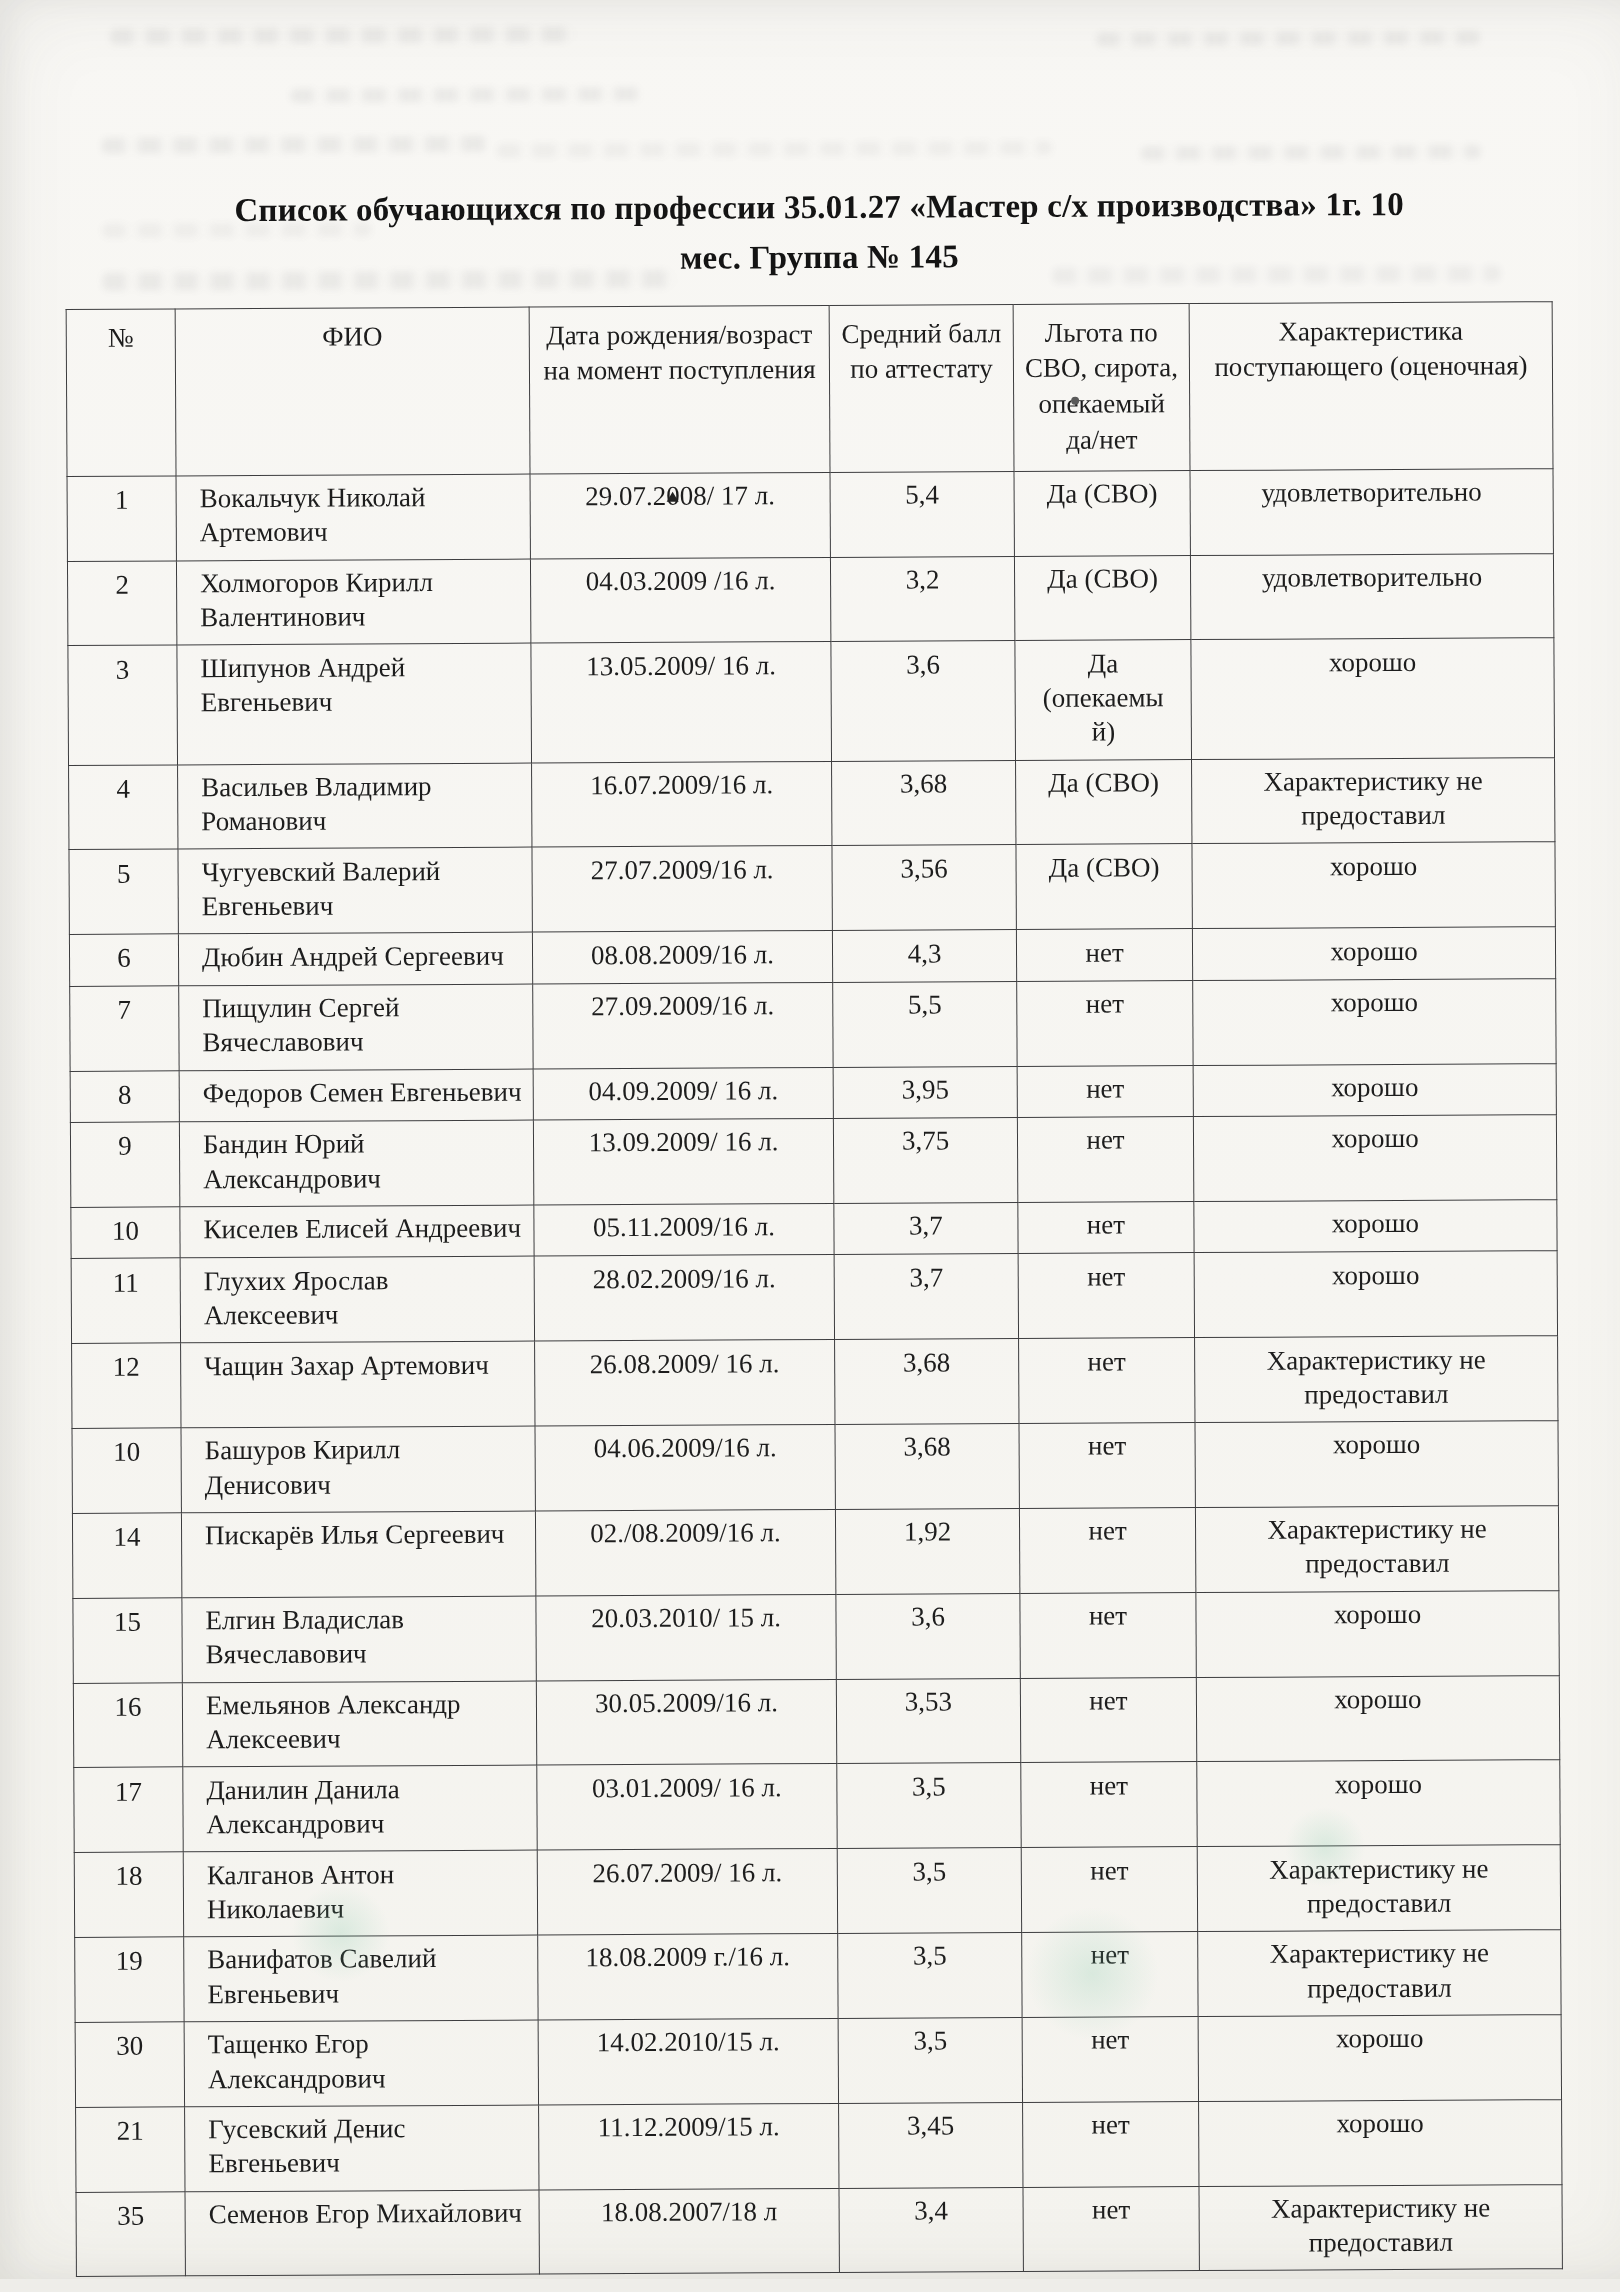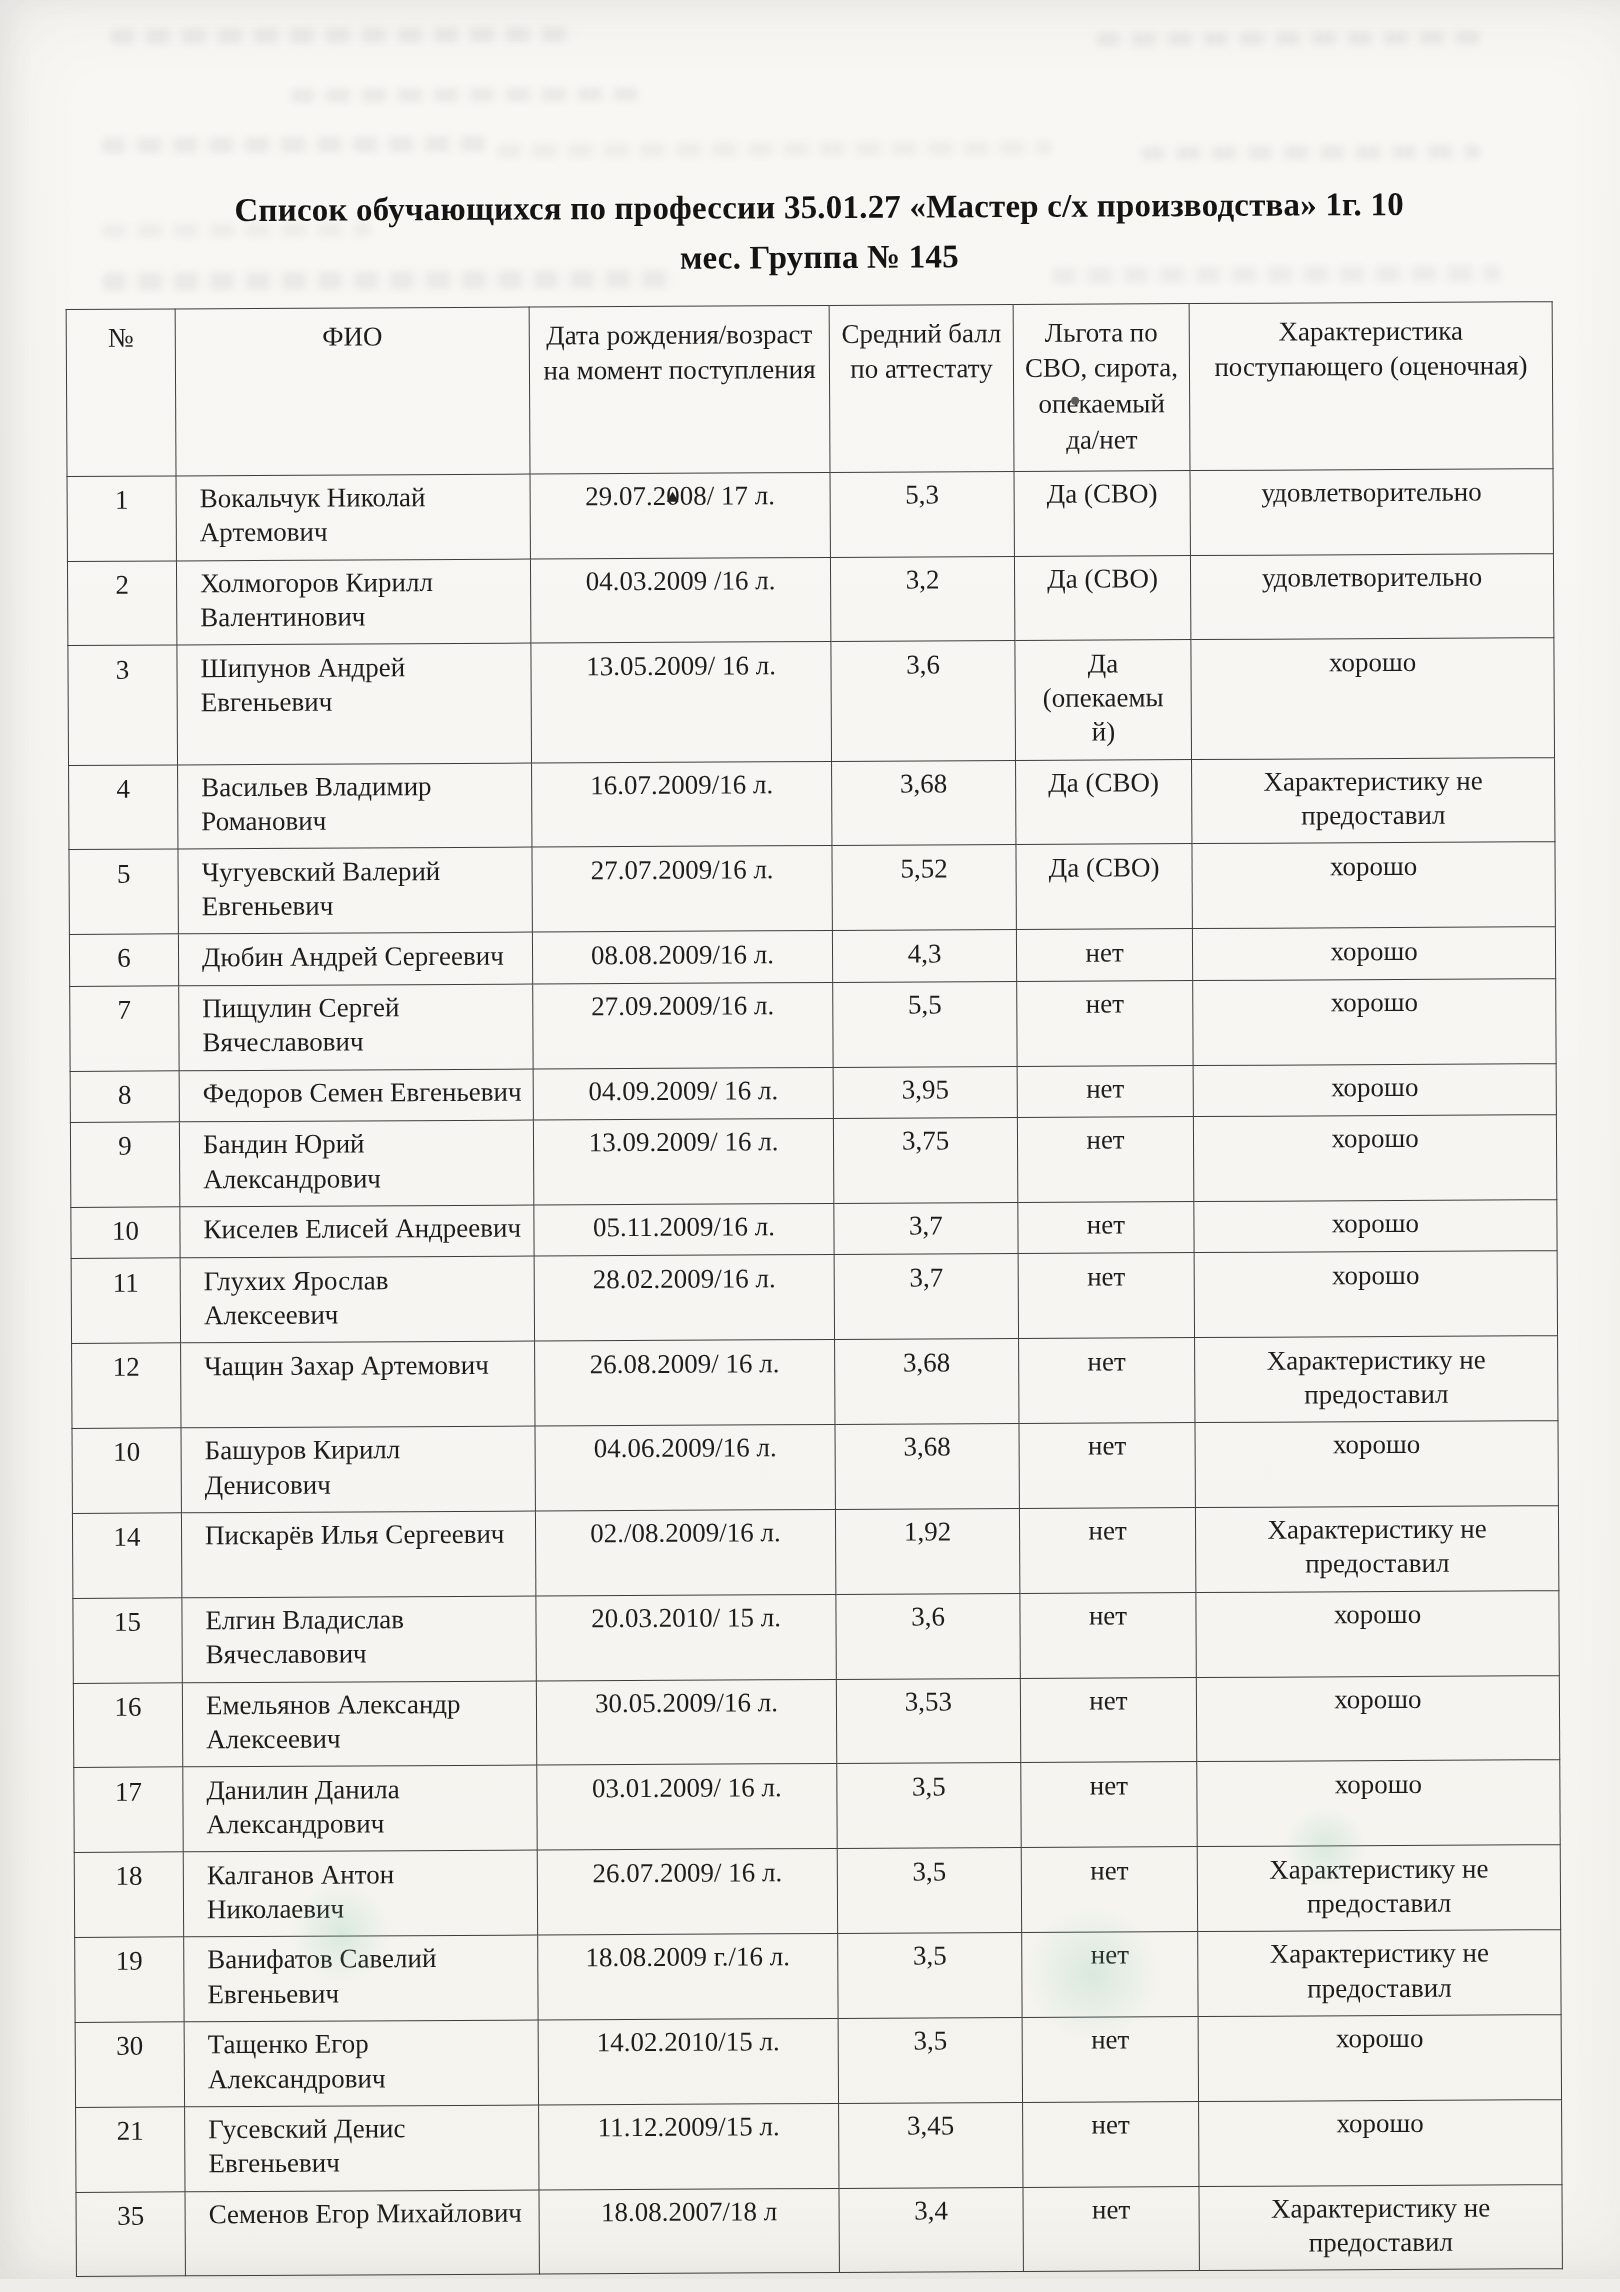--- a/index.html
+++ b/index.html
@@ -135,21 +135,21 @@
           <th>Средний балл по аттестату</th>
           <th>Льгота по СВО, сирота, опекаемый да/нет</th>
           <th>Характеристика поступающего (оценочная)</th>
         </tr>
       </thead>
       <tbody>
           <tr>
             <td class="col-num">1</td>
             <td class="col-name">Вокальчук Николай Артемович</td>
             <td class="col-date">29.07.2008/ 17 л.</td>
-            <td class="col-score">5,3</td>
+            <td class="col-score">5,4</td>
             <td class="col-benefit">Да (СВО)</td>
             <td class="col-char">удовлетворительно</td>
           </tr>
           <tr>
             <td class="col-num">2</td>
             <td class="col-name">Холмогоров Кирилл Валентинович</td>
             <td class="col-date">04.03.2009 /16 л.</td>
             <td class="col-score">3,2</td>
             <td class="col-benefit">Да (СВО)</td>
             <td class="col-char">удовлетворительно</td>
@@ -169,21 +169,21 @@
             <td class="col-name">Васильев Владимир Романович</td>
             <td class="col-date">16.07.2009/16 л.</td>
             <td class="col-score">3,68</td>
             <td class="col-benefit">Да (СВО)</td>
             <td class="col-char">Характеристику не предоставил</td>
           </tr>
           <tr>
             <td class="col-num">5</td>
             <td class="col-name">Чугуевский Валерий Евгеньевич</td>
             <td class="col-date">27.07.2009/16 л.</td>
-            <td class="col-score">5,52</td>
+            <td class="col-score">3,56</td>
             <td class="col-benefit">Да (СВО)</td>
             <td class="col-char">хорошо</td>
           </tr>
           <tr>
             <td class="col-num">6</td>
             <td class="col-name">Дюбин Андрей Сергеевич</td>
             <td class="col-date">08.08.2009/16 л.</td>
             <td class="col-score">4,3</td>
             <td class="col-benefit">нет</td>
             <td class="col-char">хорошо</td>

